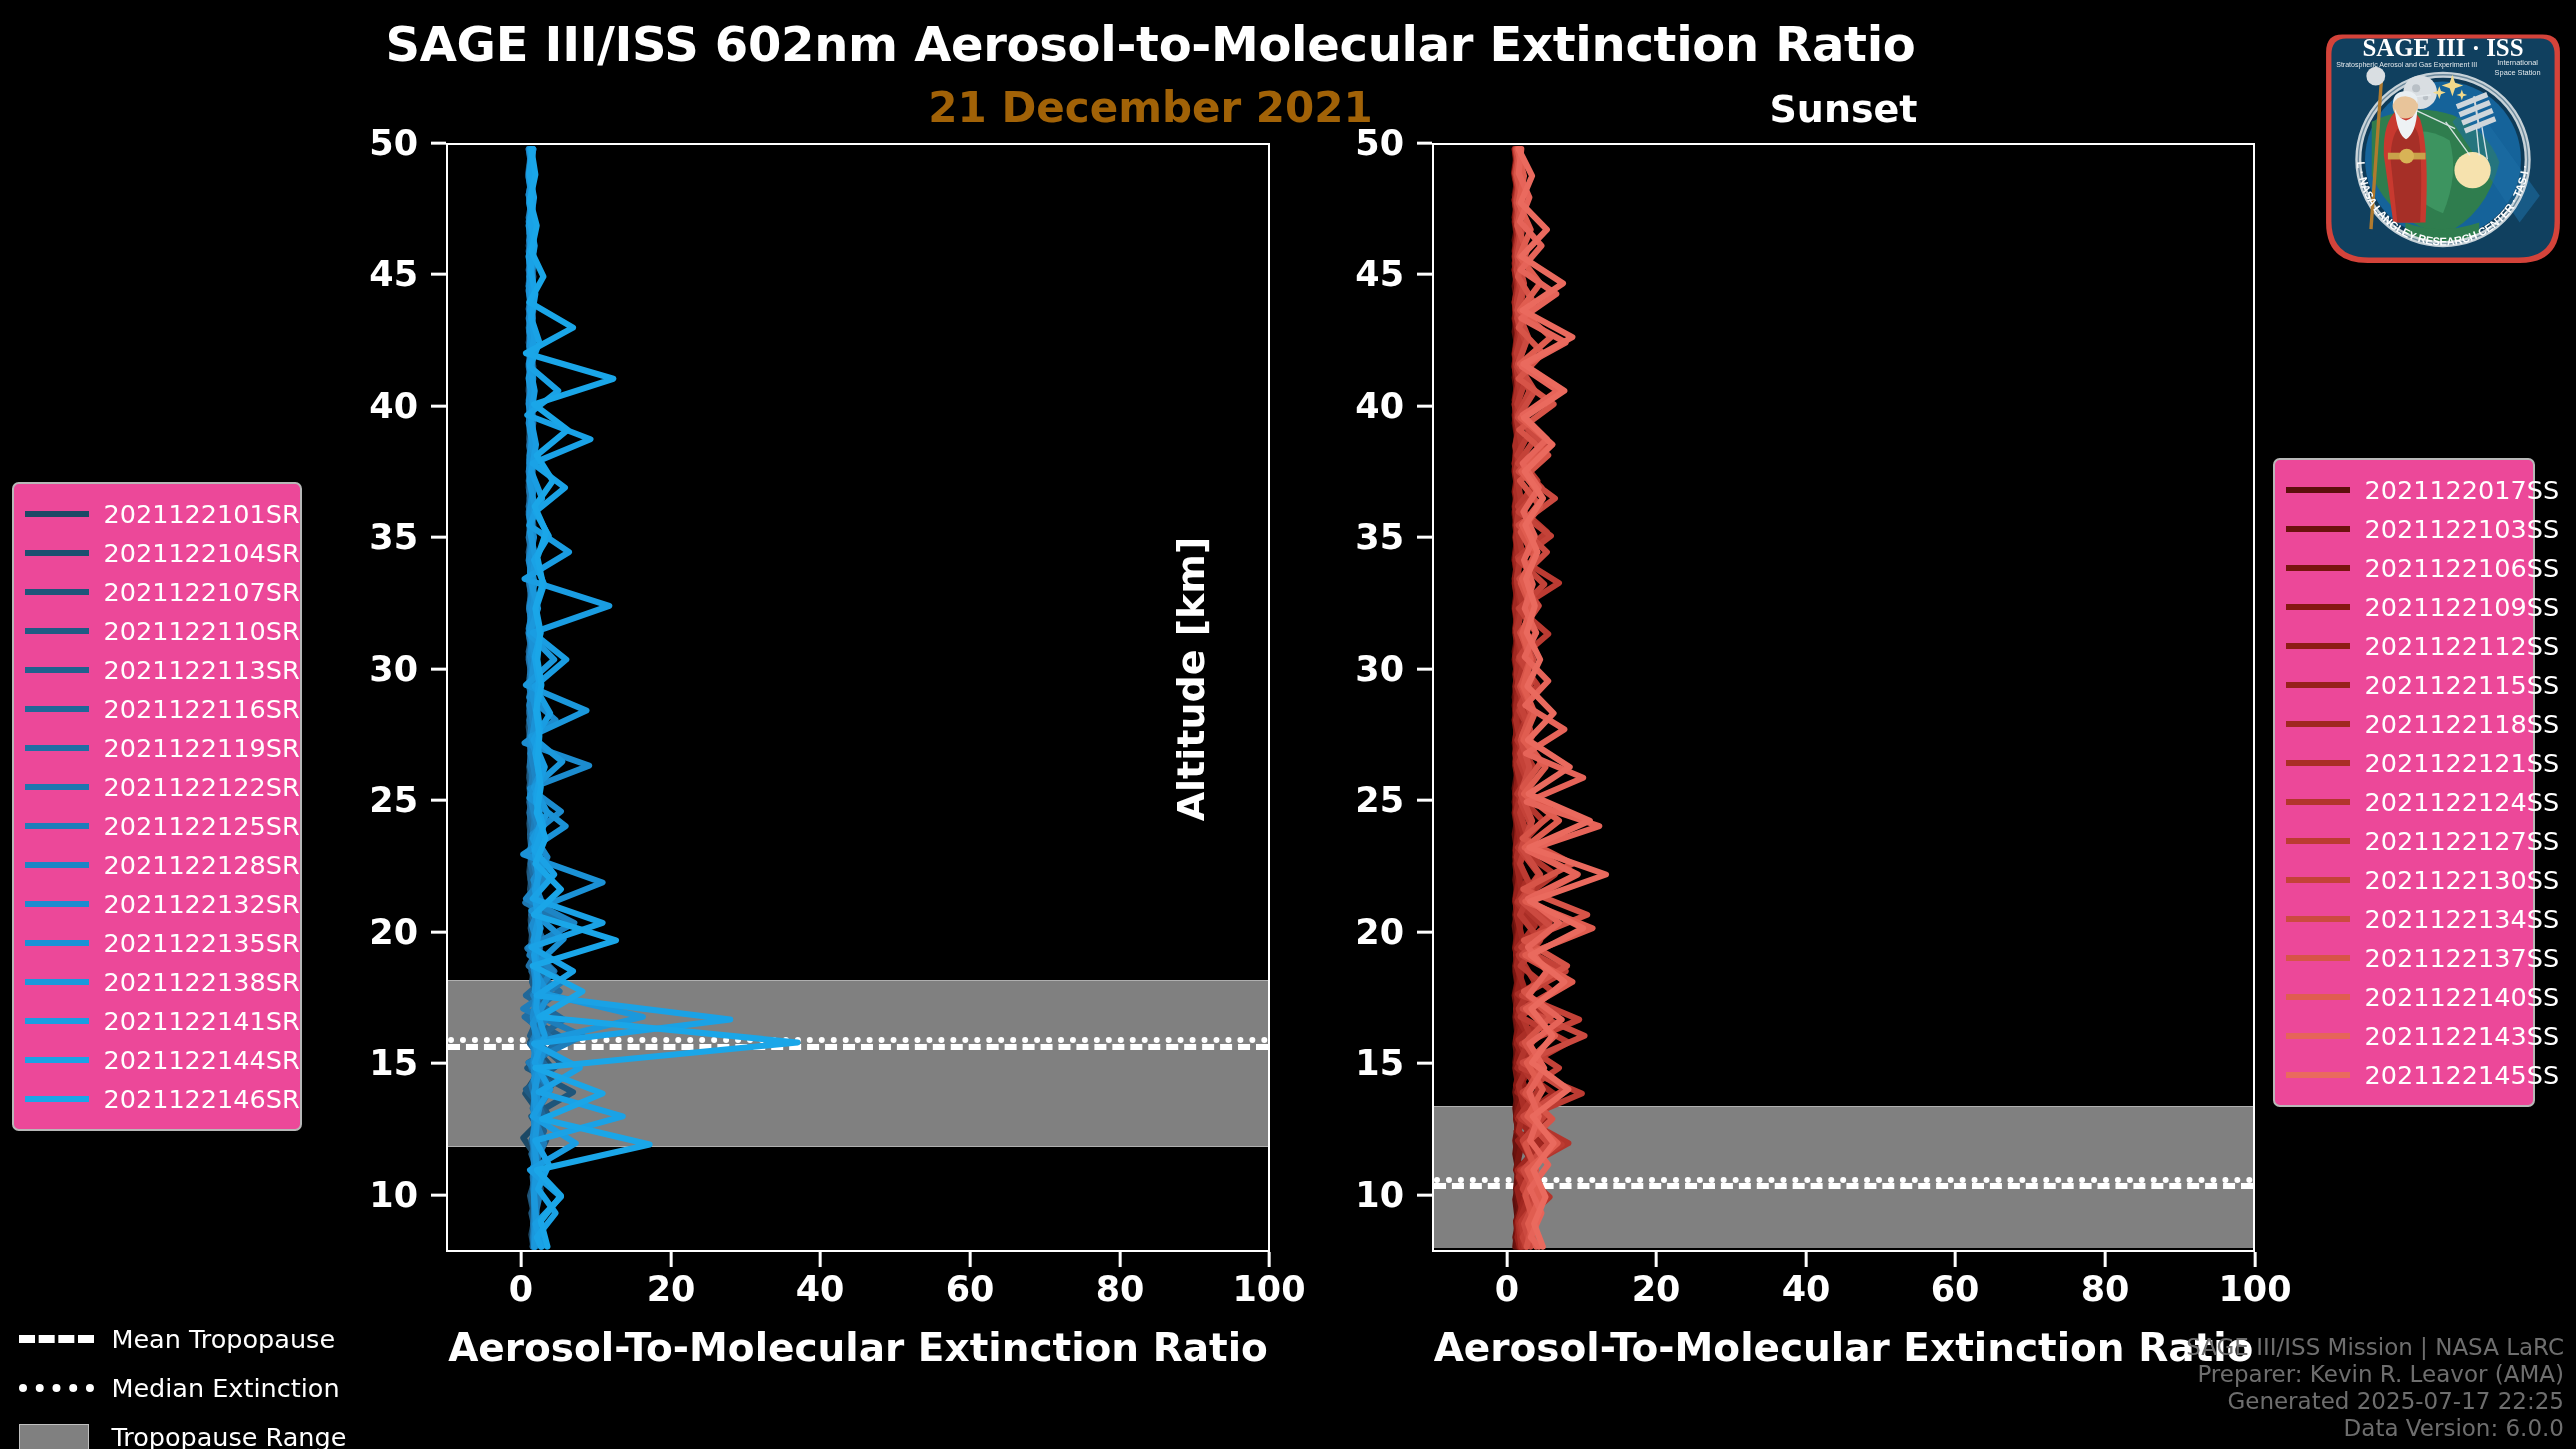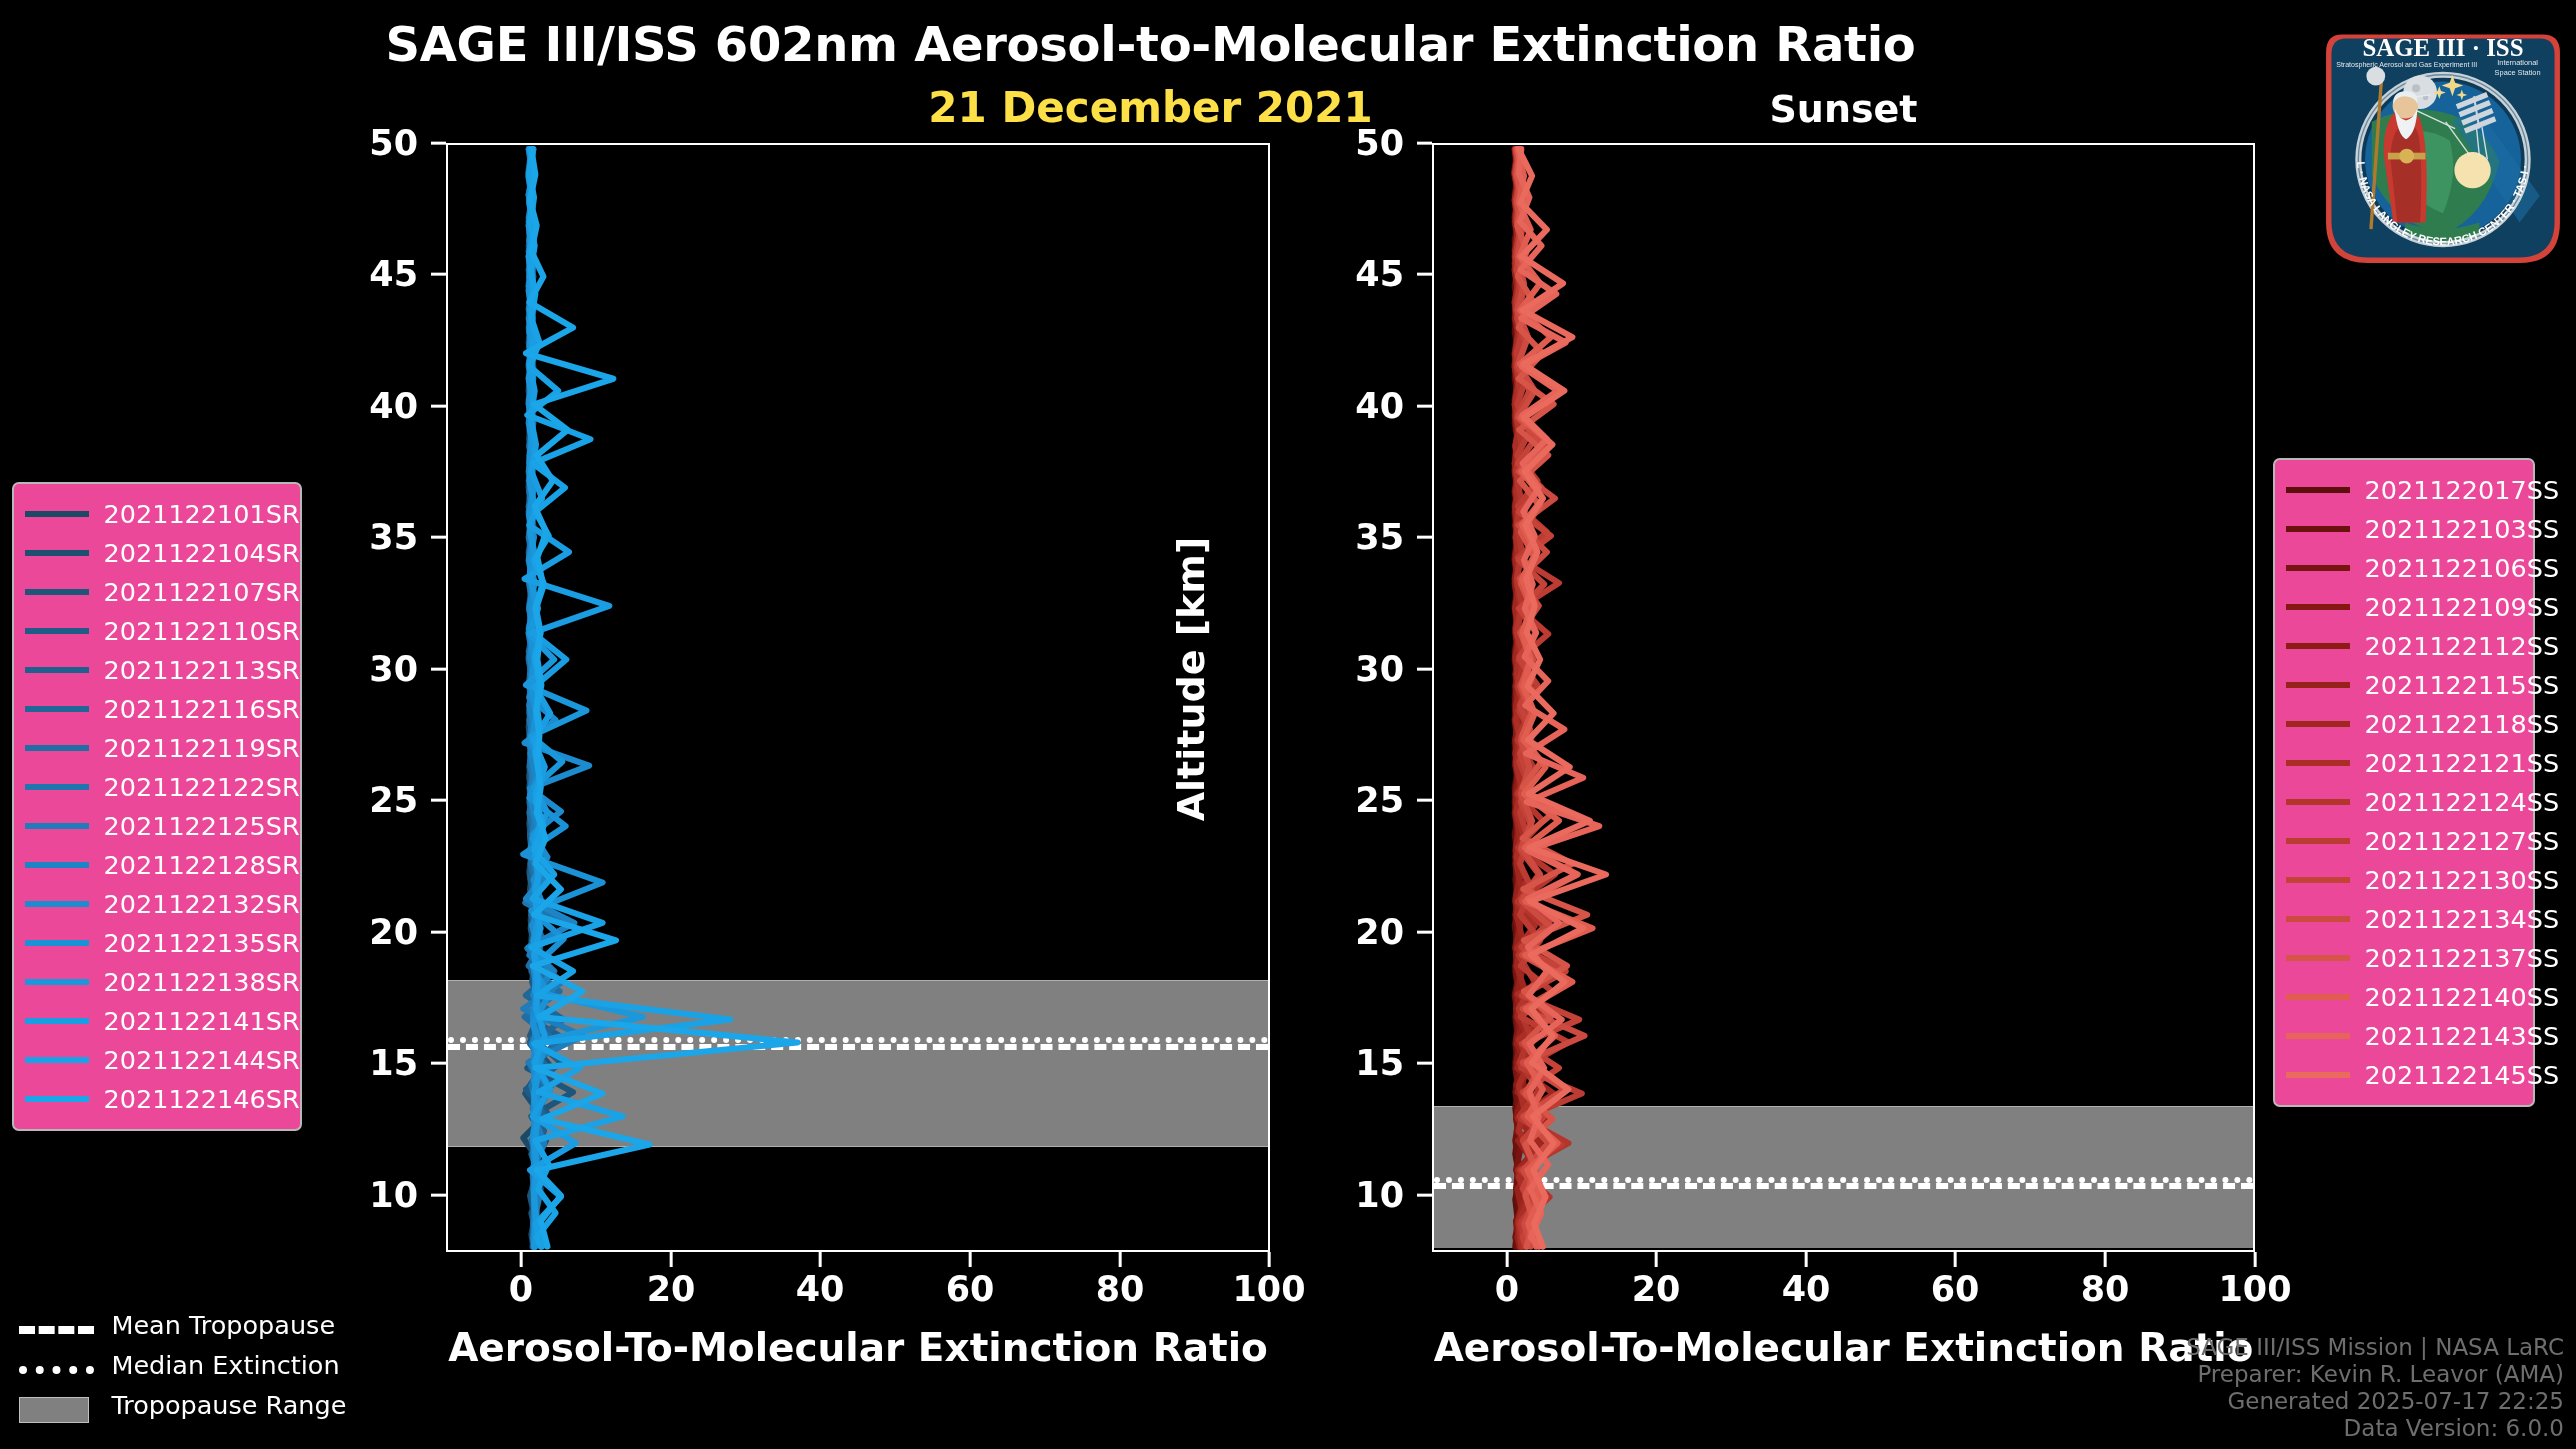--- a/index.html
+++ b/index.html
@@ -35,21 +35,21 @@
     white-space: nowrap;
   }
   .sub-date {
     position: absolute;
     left: 0;
     top: 83px;
     width: 2301px;
     text-align: center;
     font-size: 42px;
     font-weight: bold;
-    color: #fde047;
+    color: #a16207;
     white-space: nowrap;
   }
   .panel-title {
     position: absolute;
     top: 87px;
     font-size: 38px;
     font-weight: bold;
     color: #ffffff;
     text-align: center;
     white-space: nowrap;
@@ -193,21 +193,23 @@
 
   
   .tropo-key {
     position: absolute;
     left: 19px;
     top: 1310px;
     width: 376px;
   }
   .tropo-key-row {
     display: flex;
+    align-items: center;
     height: 40px;
+    margin-top: 9px;
   }
   .key-mark {
     width: 75px;
     flex: 0 0 auto;
     margin-right: 17.4px;
     display: flex;
     align-items: center;
     justify-content: flex-start;
   }
   .key-dash {

